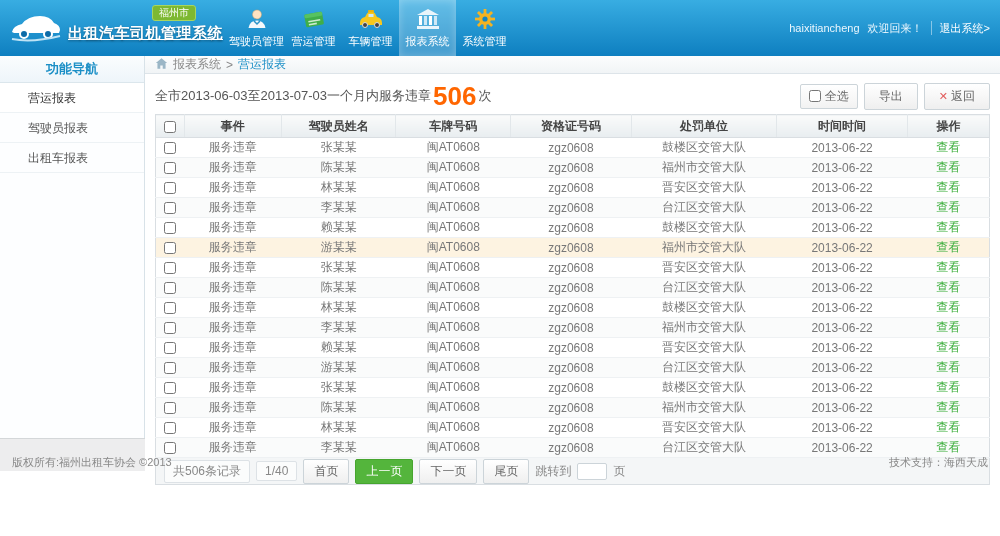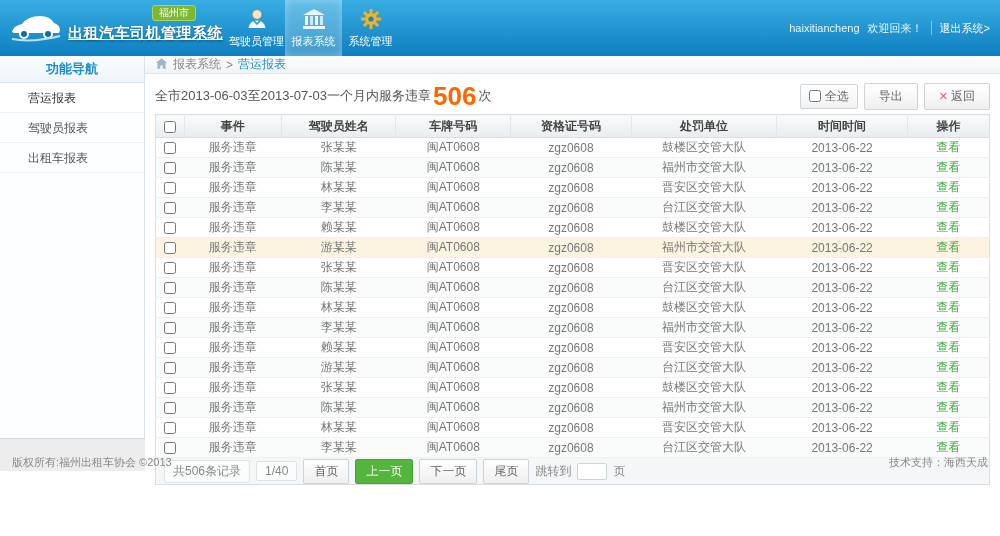--- a/index.html
+++ b/index.html
@@ -85,20 +85,45 @@
     <div class="topnav">
       <div class="nav-item">
         <span class="nav-icon">
           <svg width="24" height="24" viewBox="0 0 24 24">
             <circle cx="12" cy="7.5" r="4.5" fill="#ffe3c2" stroke="#caa06a" stroke-width="0.5"></circle>
             <path d="M3.5 21 Q5 13.5 12 13.5 Q19 13.5 20.5 21 Z" fill="#f4f8fb"></path>
             <path d="M9 14 L12 17 L15 14" fill="none" stroke="#2d93c8" stroke-width="1.5"></path>
           </svg>
         </span>
         <span class="nav-label">驾驶员管理</span>
+      </div>
+      <div class="nav-item">
+        <span class="nav-icon">
+          <svg width="24" height="24" viewBox="0 0 24 24">
+            <g transform="rotate(-10 12 12)">
+              <rect x="3" y="6" width="18" height="13" rx="1.5" fill="#3fae49"></rect>
+              <rect x="3" y="6" width="18" height="4" rx="1.5" fill="#57c261"></rect>
+              <rect x="6" y="13" width="12" height="1.6" fill="#cdeccf"></rect>
+              <rect x="6" y="16" width="8" height="1.6" fill="#cdeccf"></rect>
+            </g>
+          </svg>
+        </span>
+        <span class="nav-label">营运管理</span>
+      </div>
+      <div class="nav-item">
+        <span class="nav-icon">
+          <svg width="26" height="24" viewBox="0 0 26 24">
+            <rect x="10" y="3" width="6" height="3" rx="1" fill="#e8b40f"></rect>
+            <path d="M2 16 Q2 11 7 10 L9 6.5 Q9.5 5.5 11 5.5 H15 Q16.5 5.5 17 6.5 L19 10 Q24 11 24 16 V18 H2 Z" fill="#f7c81e"></path>
+            <rect x="10.5" y="7" width="5" height="3" fill="#cfe9f7"></rect>
+            <circle cx="7" cy="18" r="2.5" fill="#444" stroke="#ddd" stroke-width="1"></circle>
+            <circle cx="19" cy="18" r="2.5" fill="#444" stroke="#ddd" stroke-width="1"></circle>
+          </svg>
+        </span>
+        <span class="nav-label">车辆管理</span>
       </div>
       <div class="nav-item active">
         <span class="nav-icon">
           <svg width="26" height="24" viewBox="0 0 26 24">
             <path d="M13 2 L24 8 H2 Z" fill="#eaf5fb"></path>
             <rect x="4" y="9" width="3" height="9" fill="#ffffff"></rect>
             <rect x="9" y="9" width="3" height="9" fill="#cfe9f7"></rect>
             <rect x="14" y="9" width="3" height="9" fill="#ffffff"></rect>
             <rect x="19" y="9" width="3" height="9" fill="#cfe9f7"></rect>
             <rect x="2" y="19" width="22" height="3" fill="#eaf5fb"></rect>

